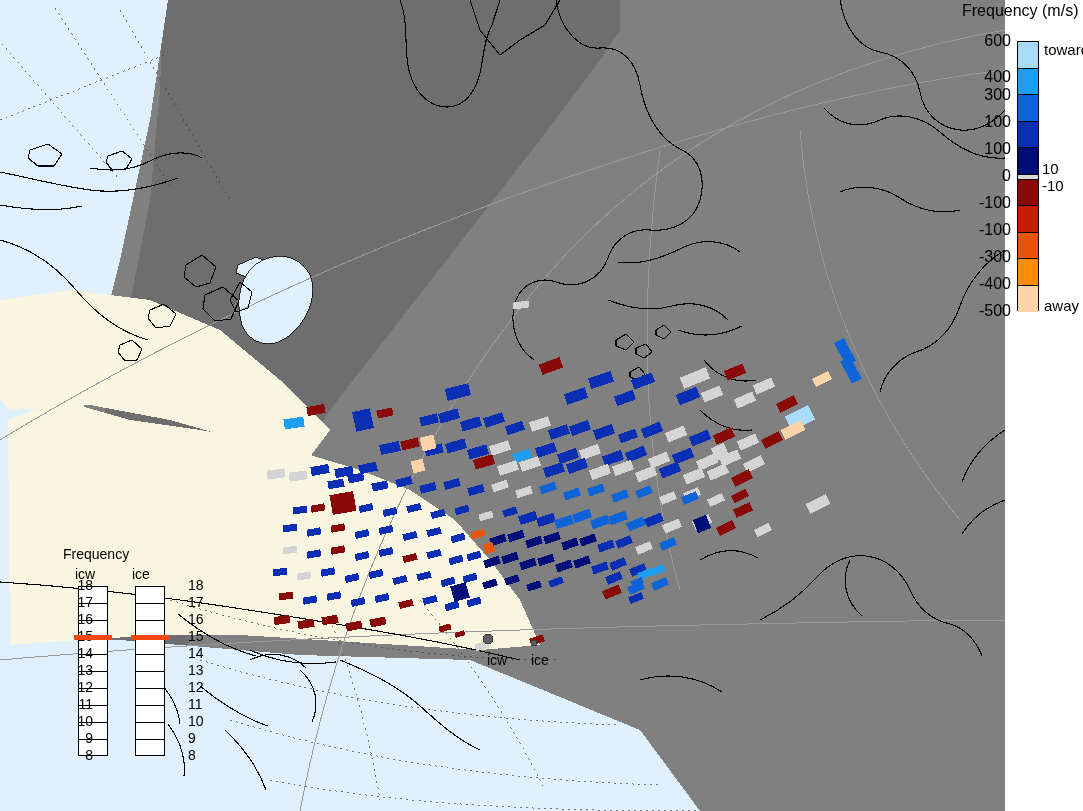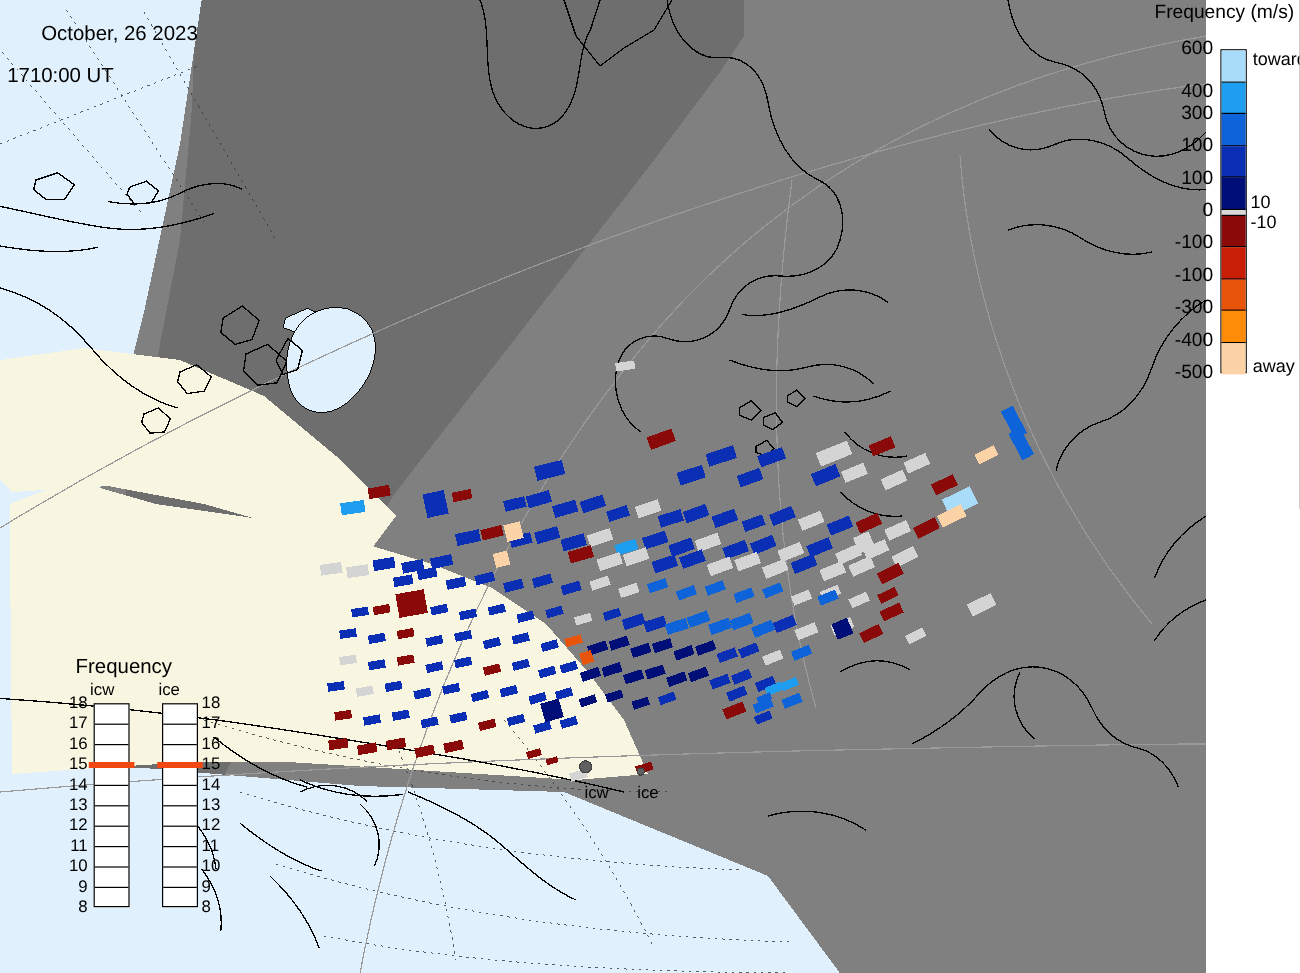--- a/index.html
+++ b/index.html
@@ -22,30 +22,30 @@
   #cbtitle{position:absolute;left:962px;top:2px;width:121px;color:#000;font-size:16px;white-space:nowrap;}
   #cbbar{position:absolute;left:1017px;top:41px;width:22px;height:270px;border:1px solid #000;box-sizing:border-box;}
   .cbseg{width:100%;box-sizing:border-box;border-bottom:1px solid #000;}
   .cbseg:last-child{border-bottom:none;}
   .cbticklbl{position:absolute;color:#000;font-size:16px;text-align:right;width:56px;}
   .cbside{position:absolute;color:#000;font-size:15px;left:1044px;}
   .cbmid{position:absolute;color:#000;font-size:15px;left:1042px;}
 
   
   #freq{position:absolute;left:55px;top:546px;width:190px;height:222px;}
-  #freqtitle{position:absolute;left:8px;top:0px;font-size:17px;color:#000;white-space:nowrap;}
+  #freqtitle{position:absolute;left:8px;top:0px;font-size:14px;color:#000;white-space:nowrap;}
   #lblicw{position:absolute;left:20px;top:20px;font-size:14px;color:#000;}
   #lblice{position:absolute;left:77px;top:20px;font-size:14px;color:#000;}
   .fbar{position:absolute;top:40px;width:30px;height:170px;border:1px solid #000;background:#fff;box-sizing:border-box;}
   #fbar1{left:23px;}
   #fbar2{left:80px;}
   .fseg{width:100%;height:17px;border-bottom:1px solid #000;box-sizing:border-box;}
   .fseg:last-child{border-bottom:none;}
   .fmark{position:absolute;height:5px;background:#f04810;}
-  .fnum{position:absolute;font-size:14px;color:#000;width:22px;text-align:right;}
+  .fnum{position:absolute;font-size:14px;color:#000;width:22px;text-align:right;margin-left:20px;}
   .fnumL{left:-4px;}
   .fnumR{left:113px;text-align:left;width:22px;}
 
   
   .sitelbl{position:absolute;font-size:14px;color:#000;}
 </style>
 </head>
 <body>
 
 <div id="app">
@@ -363,24 +363,20 @@
             <rect x="484" y="543" width="10" height="10" fill="#e8540a" transform="rotate(-18 489 548)"></rect>
             <rect x="638" y="570.5" width="14" height="7" fill="#1e9ef0" transform="rotate(-22 645 574)"></rect>
             <rect x="631" y="579" width="12" height="6" fill="#0f63d8" transform="rotate(-22 637 582)"></rect>
           </g>
 
         <circle cx="488" cy="639" r="5" fill="#606060" stroke="#404040"></circle>
         <circle cx="534" cy="643" r="3" fill="#606060" stroke="#404040"></circle>
       </g>
     </svg>
 
-    <div id="title">
-      <span>October, 26 2023</span>
-      <span class="l2">1710:00 UT</span>
-    </div>
 
     <div class="sitelbl" style="left:487px;top:652px;">icw</div>
     <div class="sitelbl" style="left:531px;top:652px;">ice</div>
 
     <div id="freq">
       <div id="freqtitle">Frequency</div>
       <div id="lblicw">icw</div>
       <div id="lblice">ice</div>
       <div class="fbar" id="fbar1">
           <div class="fseg" style="height: 17px;"></div>

